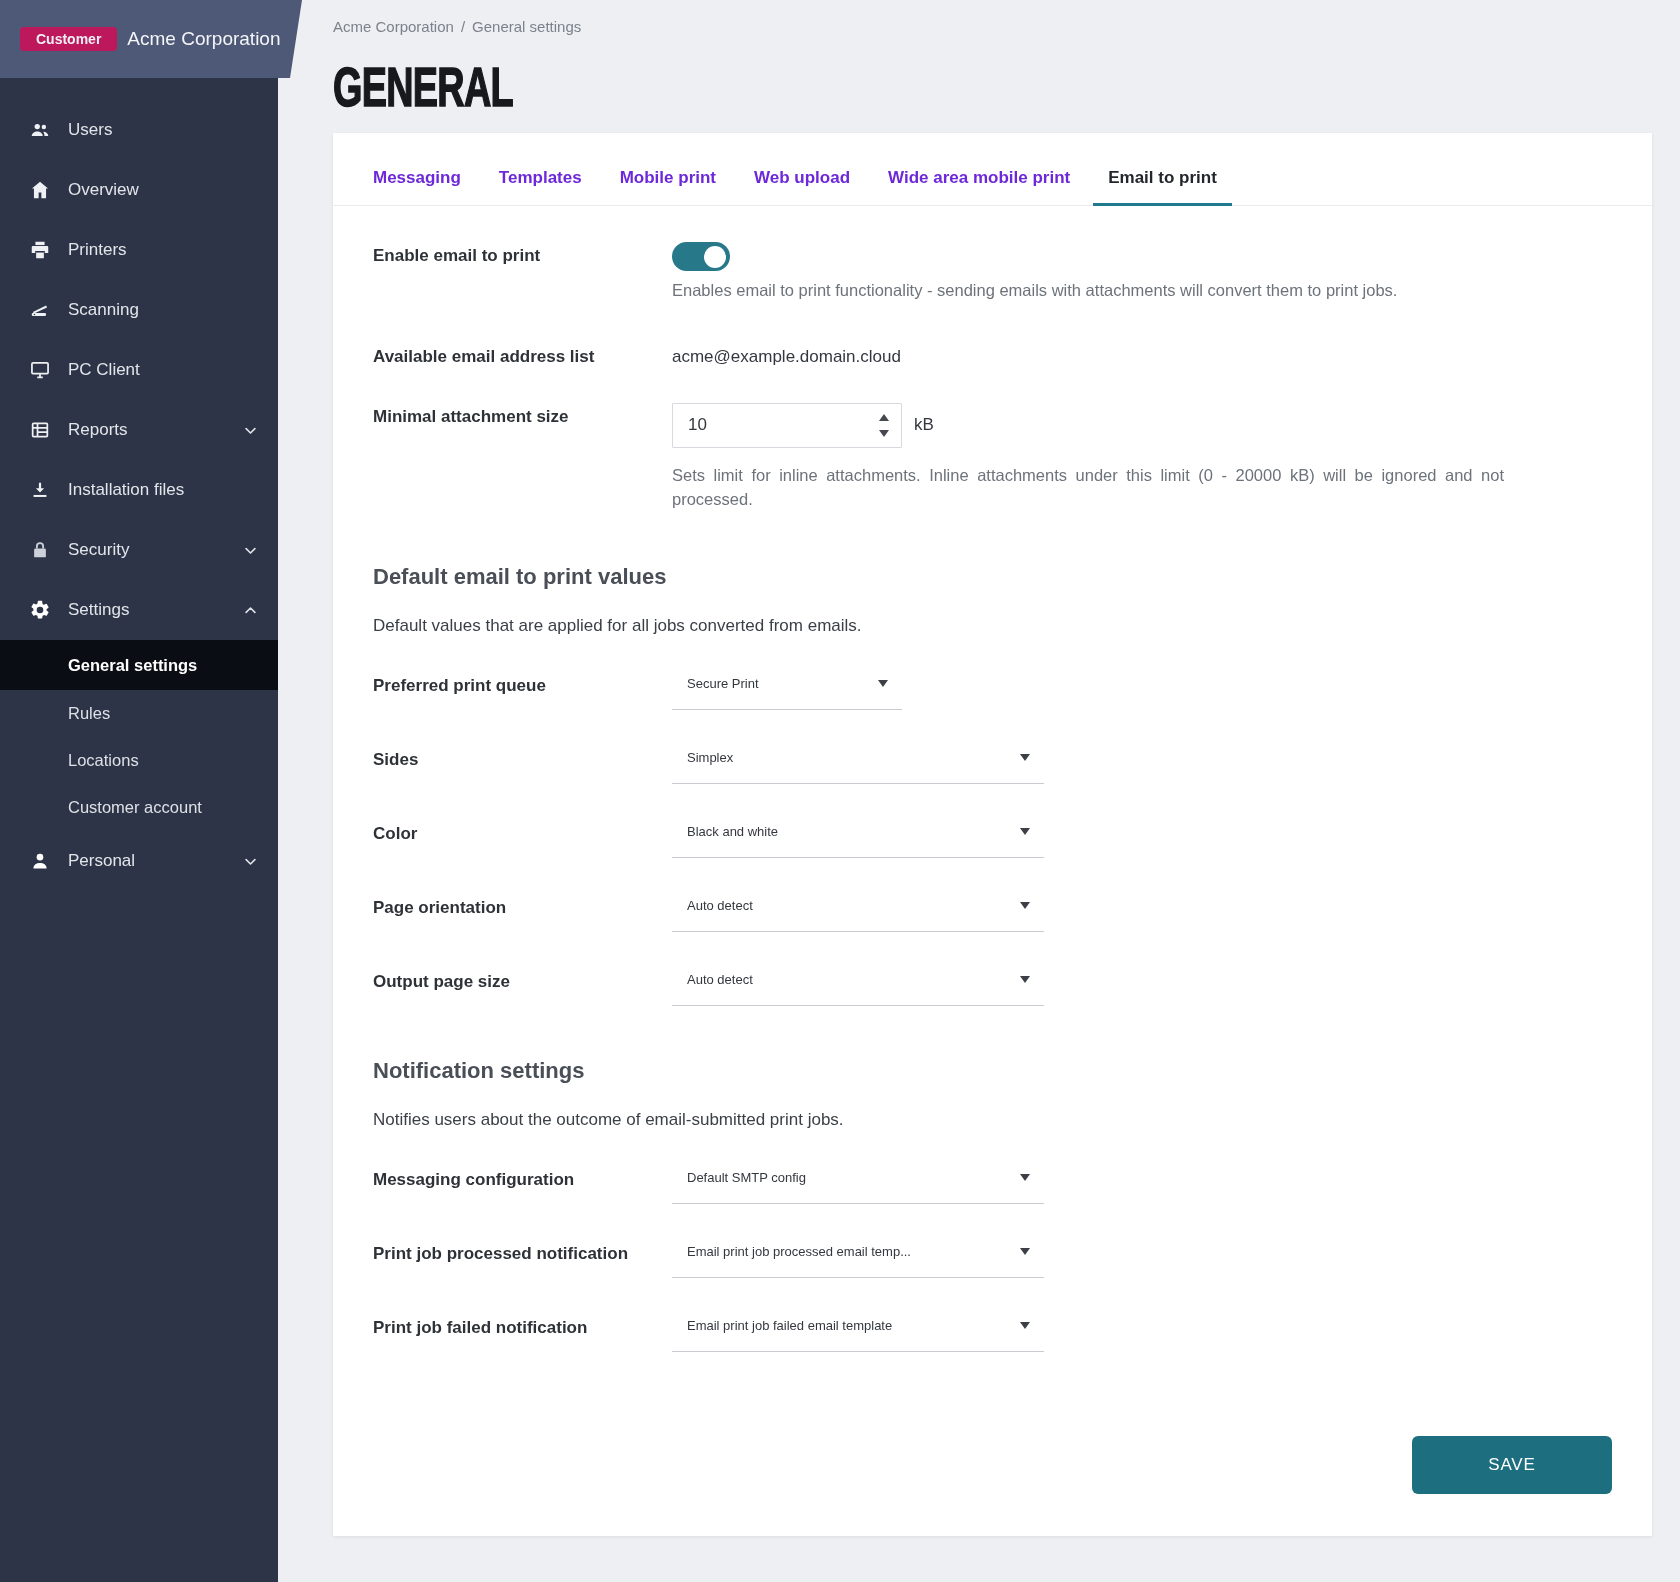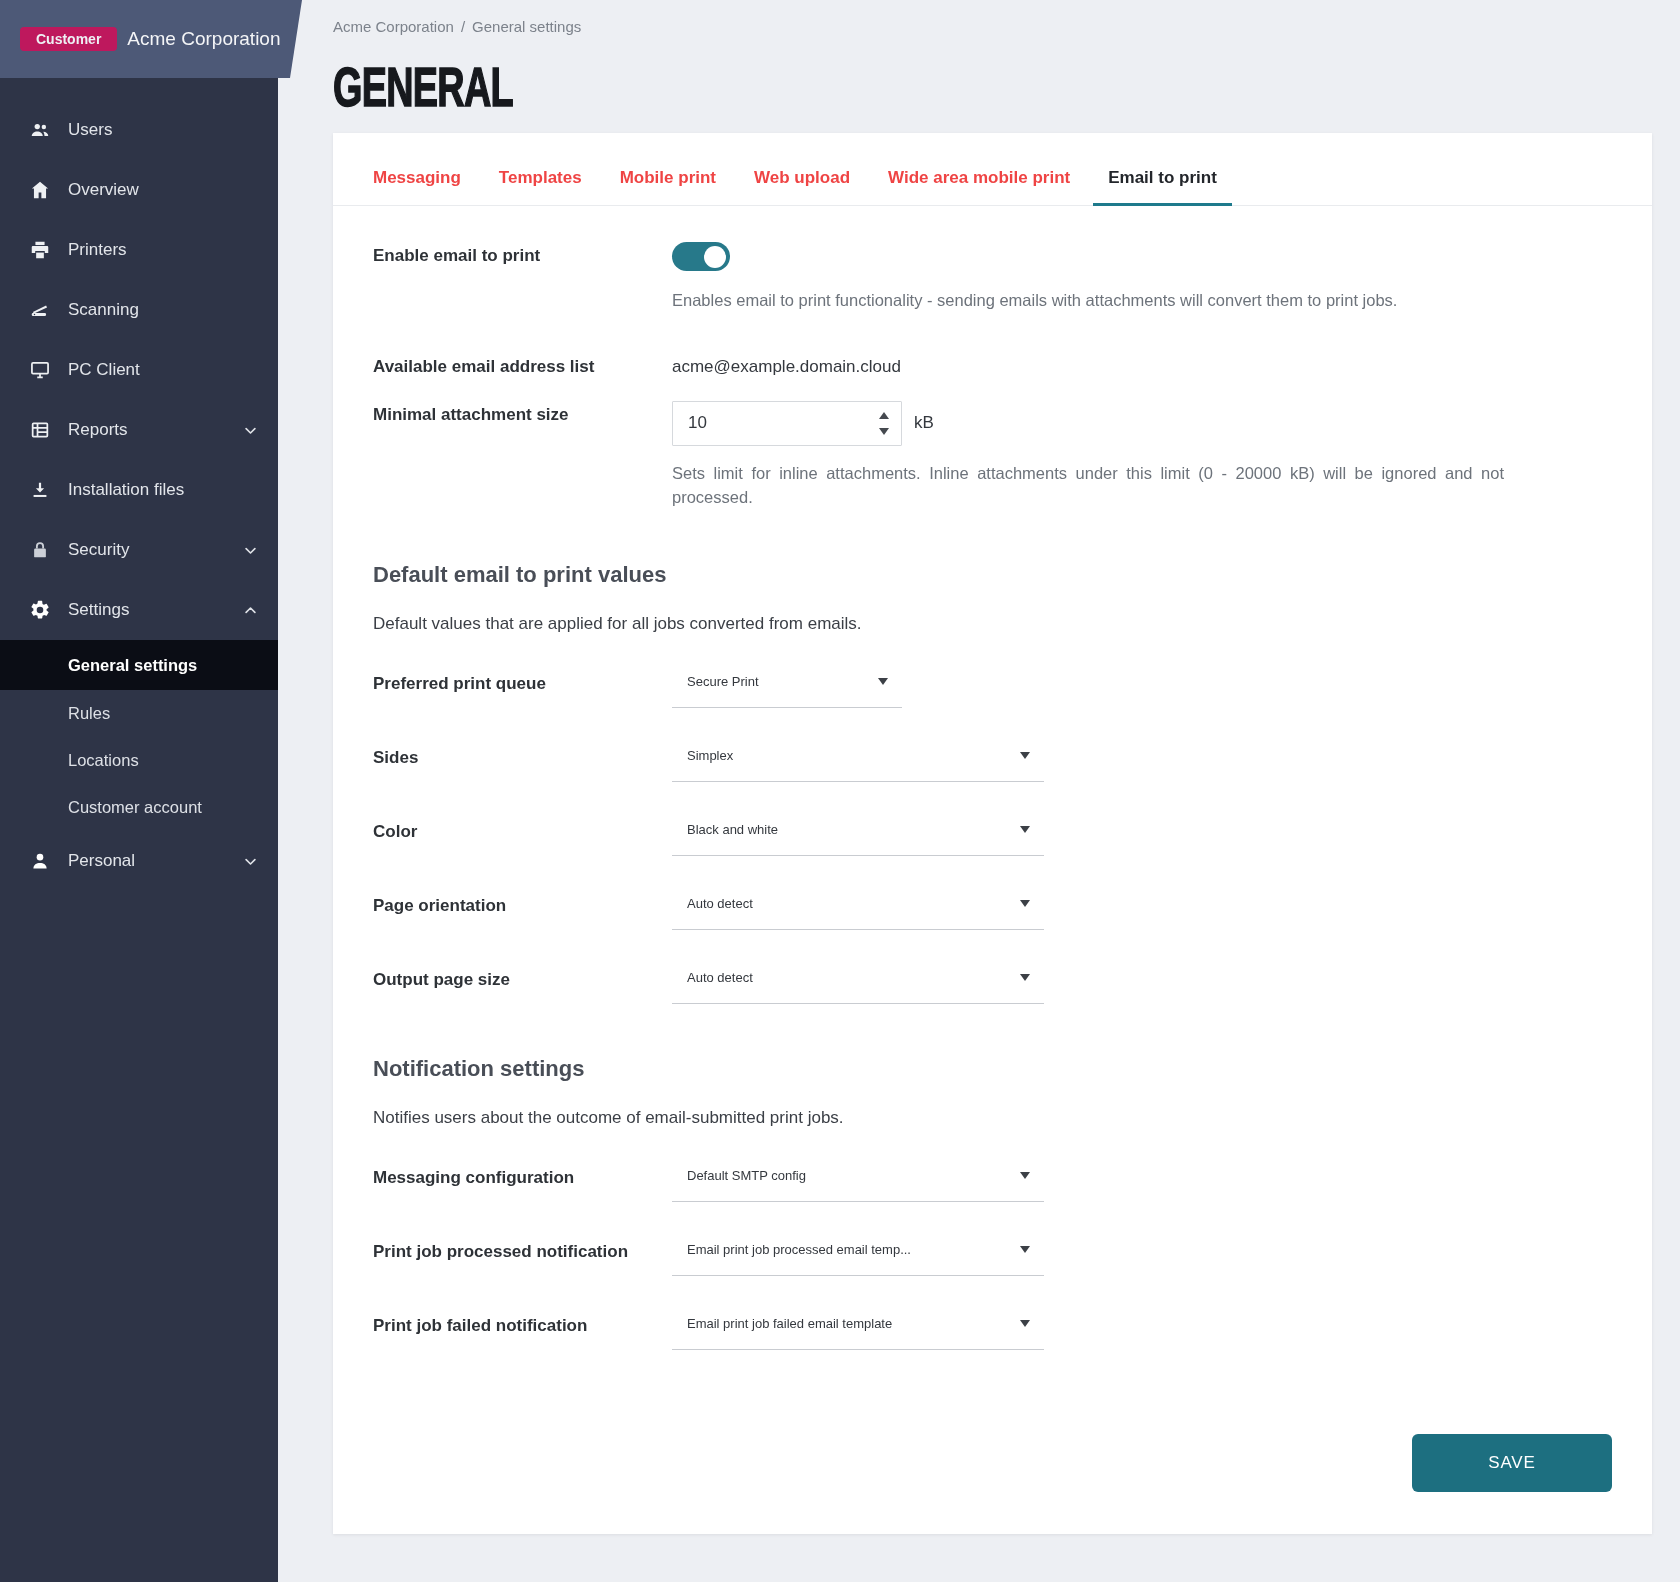--- a/index.html
+++ b/index.html
@@ -58,48 +58,48 @@
   }
 
   .card {
     background:#ffffff; box-shadow:0 1px 3px rgba(20,25,40,.08);
     margin-bottom:30px; padding-bottom:42px;
   }
   .tabs {
     display:flex; gap:8px; padding:20px 25px 0; border-bottom:1px solid #e9ebee;
   }
   .tab {
-    padding:15px 15px 17px; font-size:17px; font-weight:700; color:#ef4444;
+    padding:15px 15px 17px; font-size:17px; font-weight:700; color:#6d28d9;
     cursor:pointer; position:relative; white-space:nowrap;
   }
   .tab.active { color:#23262b; }
   .tab.active::after {
     content:""; position:absolute; left:0; right:0; bottom:-1px; height:3px;
     background:#1e7a8c;
   }
 
   .card-body { padding:0 40px; display:flex; flex-direction:column; }
 
   .row { display:grid; grid-template-columns:299px 1fr; align-items:start; }
   .row .flabel { font-size:17px; font-weight:700; color:#2e3237; padding-top:4px; }
 
   .row.toggle-row { margin-top:36px; }
   .row.email-row  { margin-top:40px; }
-  .row.num-row    { margin-top:24px; }
+  .row.num-row    { margin-top:36px; }
 
   .toggle {
     width:58px; height:29px; border-radius:15px; background:#27798a;
     position:relative; cursor:pointer;
   }
   .toggle .knob {
     position:absolute; top:3.5px; right:4px; width:22px; height:22px;
     border-radius:50%; background:#ffffff;
   }
   .help { font-size:16.5px; color:#6d737b; line-height:1.45; }
-  .toggle-row .help { margin-top:18px; }
+  .toggle-row .help { margin-top:8px; }
 
   .value-text { font-size:17px; color:#34383e; padding-top:4px; }
 
   .num-line { display:flex; align-items:center; gap:12px; }
   .num-wrap { position:relative; width:230px; }
   .num-wrap input {
     width:100%; height:45px; border:1px solid #d6d9dd; border-radius:1px;
     padding:0 40px 0 15px; font-size:17px; color:#34383e;
     font-family:"Liberation Sans", sans-serif; outline:none; background:#fff;
   }

